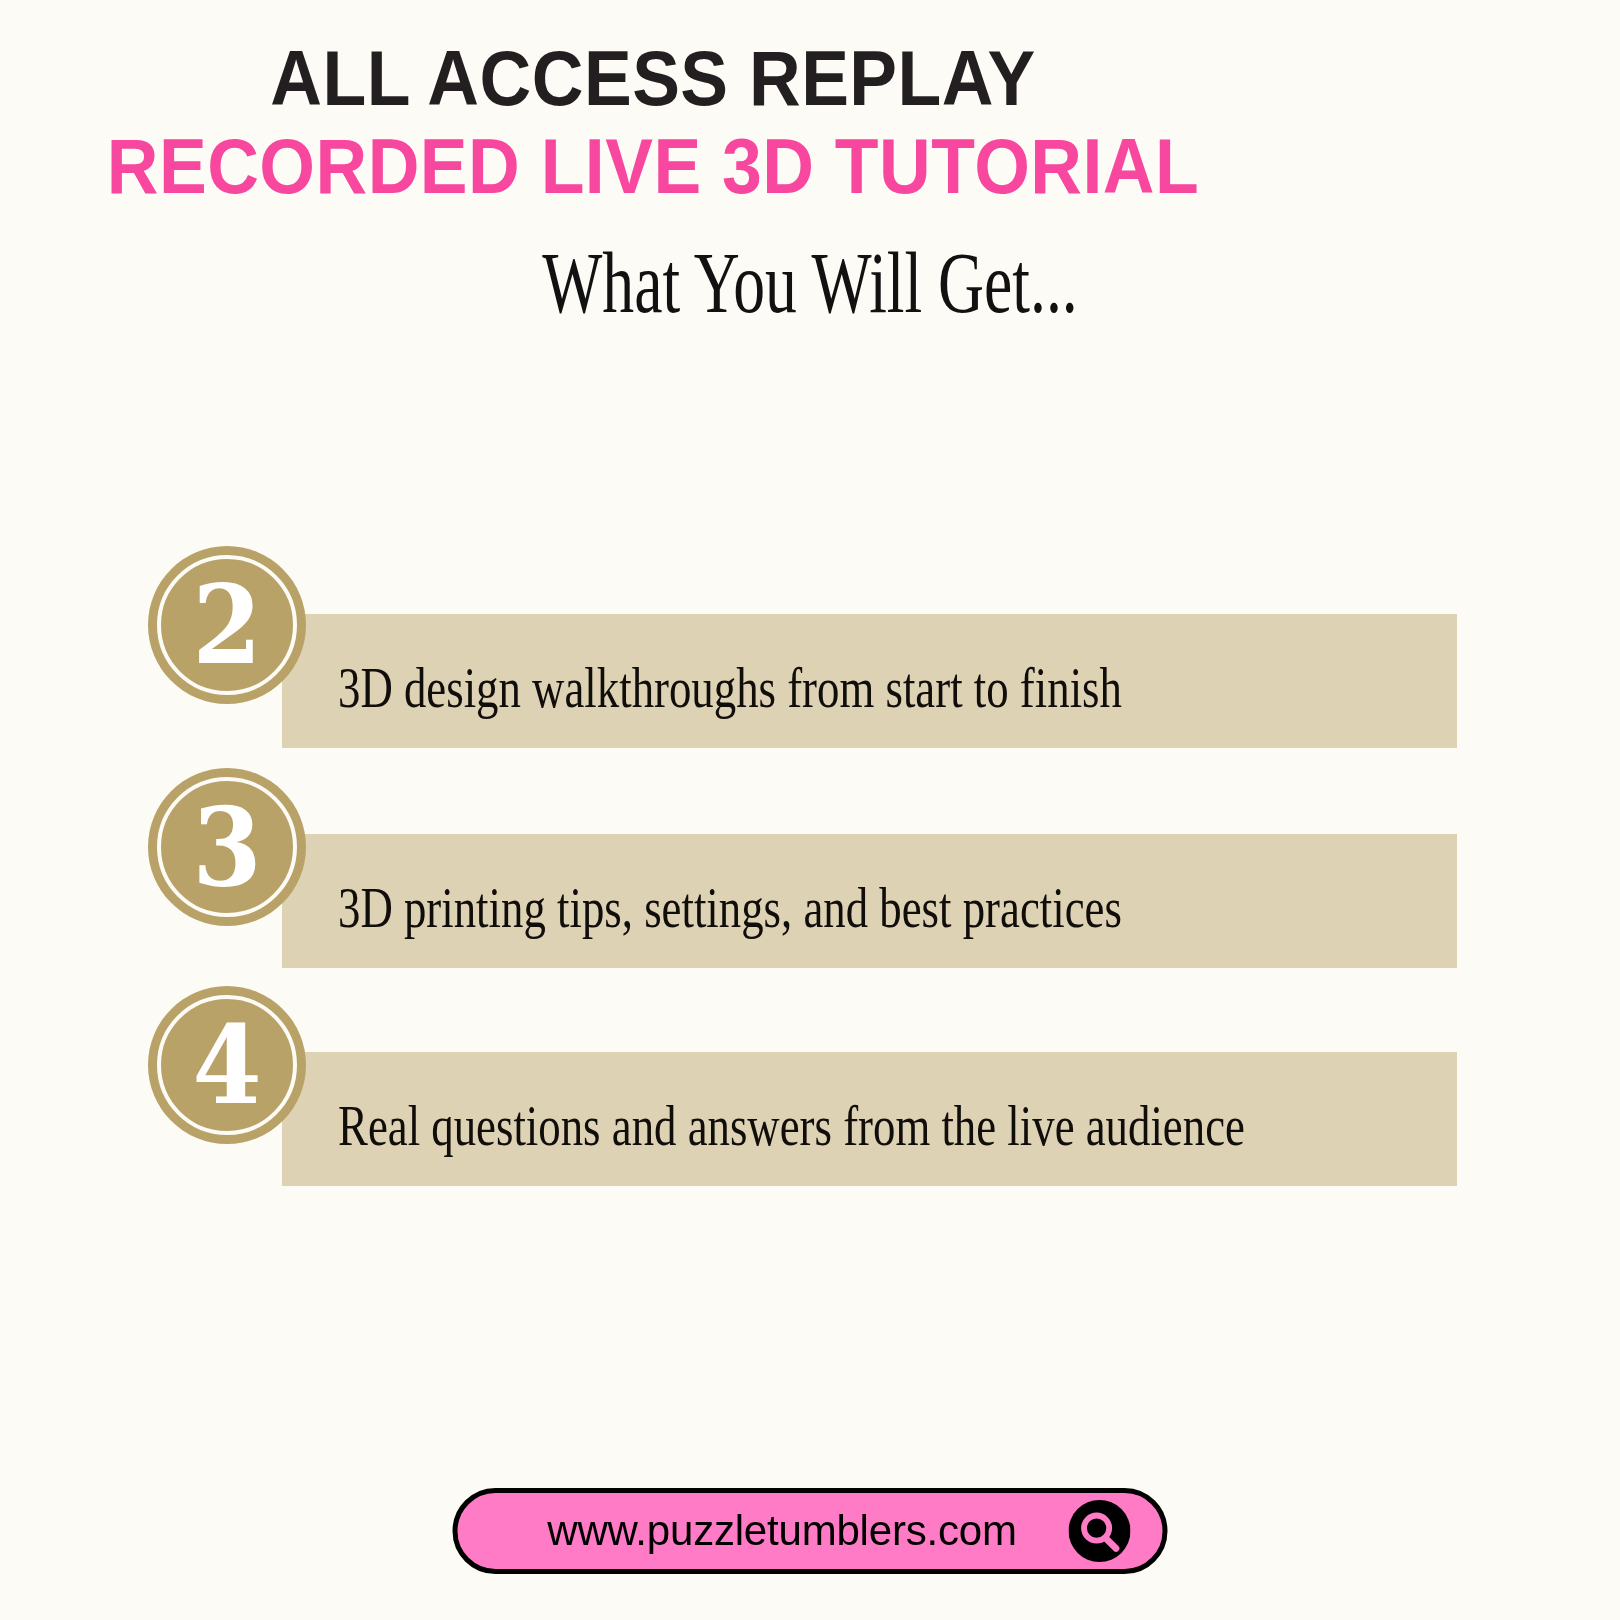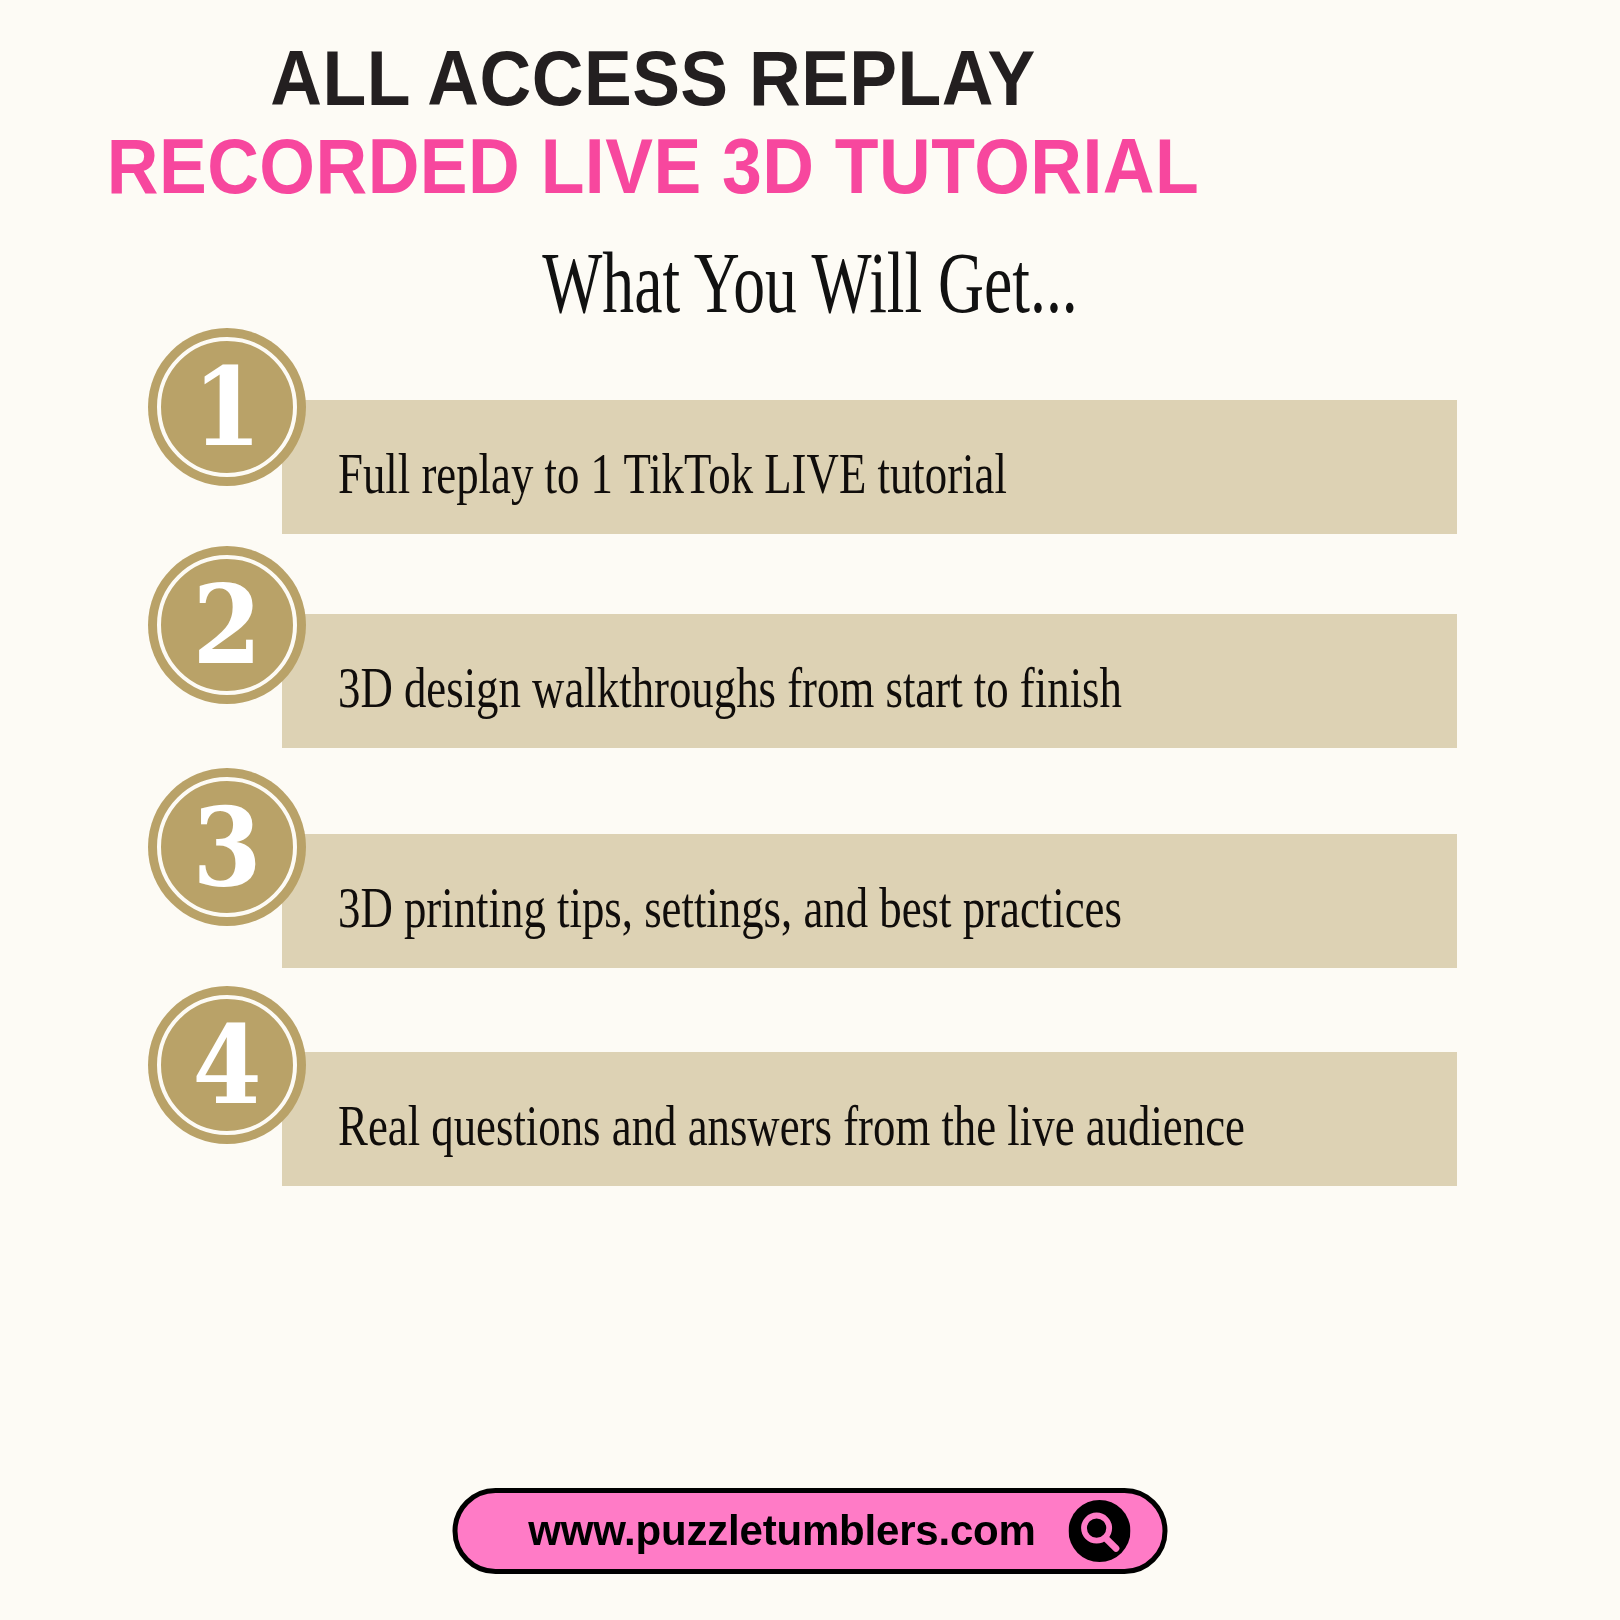--- a/index.html
+++ b/index.html
@@ -173,21 +173,21 @@
     background: #FF7BC6;
     border: 5px solid #000000;
     border-radius: 48px;
     box-sizing: border-box;
     display: flex;
     align-items: center;
     justify-content: center;
   }
   .footer-url {
     font-family: "Liberation Sans", sans-serif;
-    font-weight: bold;
+    font-weight: normal;
     font-size: 42px;
     color: #000000;
     letter-spacing: -0.2px;
     white-space: nowrap;
     margin-right: 56px;
   }
   .search-icon {
     position: absolute;
     right: 32px;
     top: 50%;
@@ -204,27 +204,20 @@
 
   <div class="heading-block">
     <div class="title-line1">ALL ACCESS REPLAY</div>
     <div class="title-line2">RECORDED LIVE 3D TUTORIAL</div>
   </div>
 
   <div class="subtitle">What You Will Get...</div>
 
   <div class="rows">
 
-    <div class="row row-0">
-      <div class="bar"></div>
-      <div class="bar-text">Full replay to 1 TikTok LIVE tutorial</div>
-      <div class="badge">
-        <div class="badge-num">1</div>
-      </div>
-    </div>
 
     <div class="row row-1">
       <div class="bar"></div>
       <div class="bar-text">3D design walkthroughs from start to finish</div>
       <div class="badge">
         <div class="badge-num">2</div>
       </div>
     </div>
 
     <div class="row row-2">

